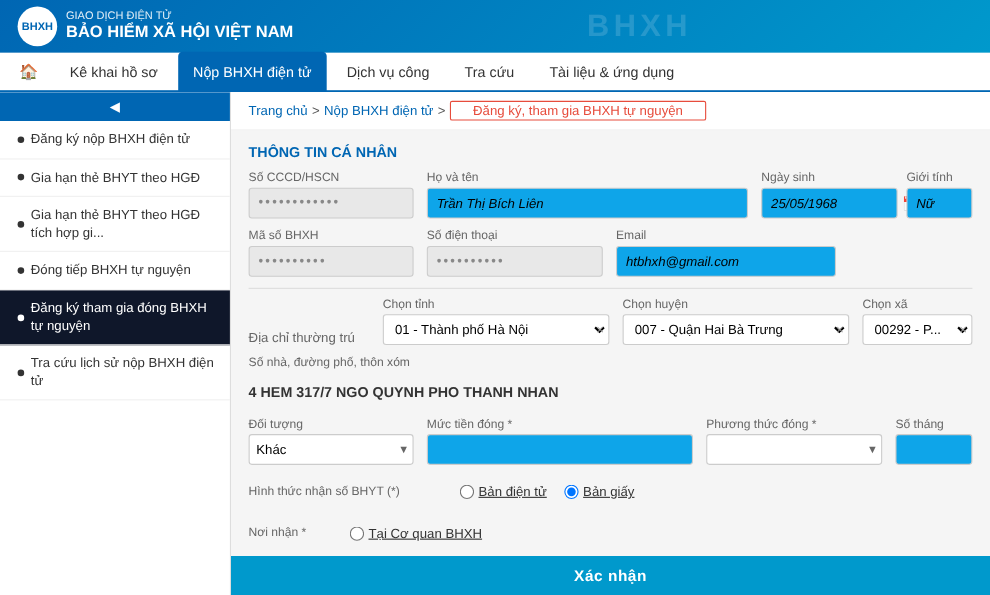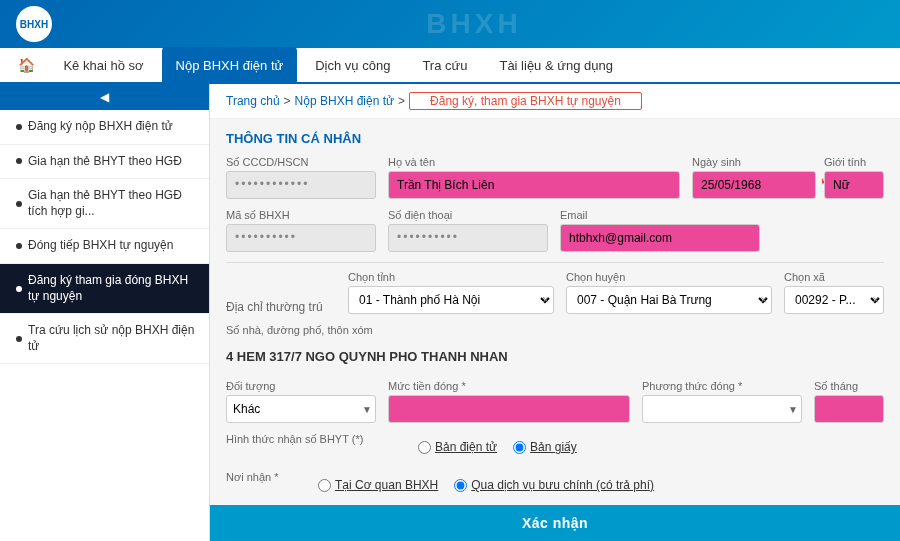--- a/index.html
+++ b/index.html
@@ -152,38 +152,39 @@
       font-weight: bold;
       font-size: 13px;
       color: #0066b3;
       margin-bottom: 10px;
       text-transform: uppercase;
     }
     .form-row {
       display: flex;
       gap: 12px;
       margin-bottom: 10px;
-      align-items: flex-start;
+      align-items: center;
     }
     .form-group {
       display: flex;
       flex-direction: column;
       gap: 3px;
     }
     .form-group label {
       font-size: 11px;
       color: #666;
     }
     .form-group input[type="text"] {
       border: 1px solid #ccc;
       border-radius: 3px;
       padding: 5px 8px;
       font-size: 12px;
       height: 28px;
-      background: #ec4899;
+      background: #0ea5e9;
+      font-style: italic;
     }
     .form-group .masked {
       background: #e8e8e8;
       border: 1px solid #ccc;
       border-radius: 3px;
       padding: 5px 8px;
       font-size: 12px;
       height: 28px;
       color: #888;
       letter-spacing: 2px;
@@ -287,20 +288,24 @@
       font-size: 10px;
       color: #666;
     }
   </style>
 </head>
 <body>
 
 <div class="header">
   <div class="header-logo">
     <div class="logo-circle">BHXH</div>
+    <div class="header-title">
+      <div class="line1">Giao dịch điện tử</div>
+      <div class="line2">Bảo Hiểm Xã Hội Việt Nam</div>
+    </div>
   </div>
   <div class="header-watermark">BHXH</div>
 </div>
 
 <div class="navbar">
   <div class="nav-home">🏠</div>
   <div class="nav-item">Kê khai hồ sơ</div>
   <div class="nav-item active">Nộp BHXH điện tử</div>
   <div class="nav-item">Dịch vụ công</div>
   <div class="nav-item">Tra cứu</div>
@@ -471,23 +476,20 @@
       </div>
 
       <div class="form-row">
         <div class="form-group" style="width:80px">
           <label>Nơi nhận *</label>
         </div>
         <div class="radio-group">
           <label>
             <input type="radio" name="noinhans" style=""> Tại Cơ quan BHXH
           </label>
-          <label>
-            <input type="radio" name="noinhans" checked="" style=""> Qua dịch vụ bưu chính (có trả phí)
-          </label>
         </div>
       </div>
 
       <div class="form-row">
         <div class="form-group" style="width:80px">
           <label>Chọn tỉnh</label>
         </div>
         <div class="select-with-clear" style="flex:1">
           <select style="width:100%">
             <option>01 - Thành phố Hà Nội</option>

